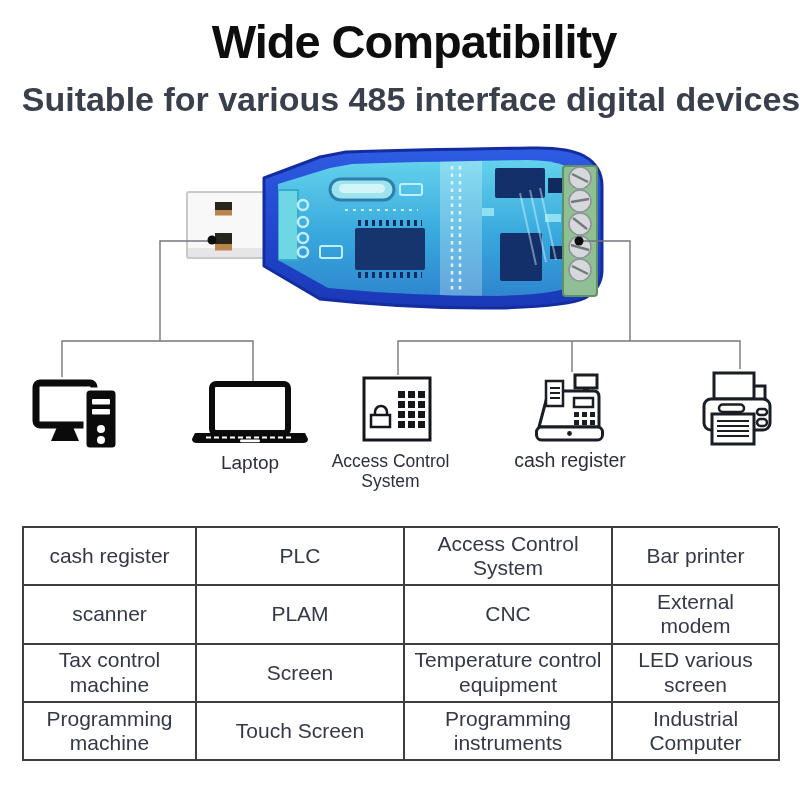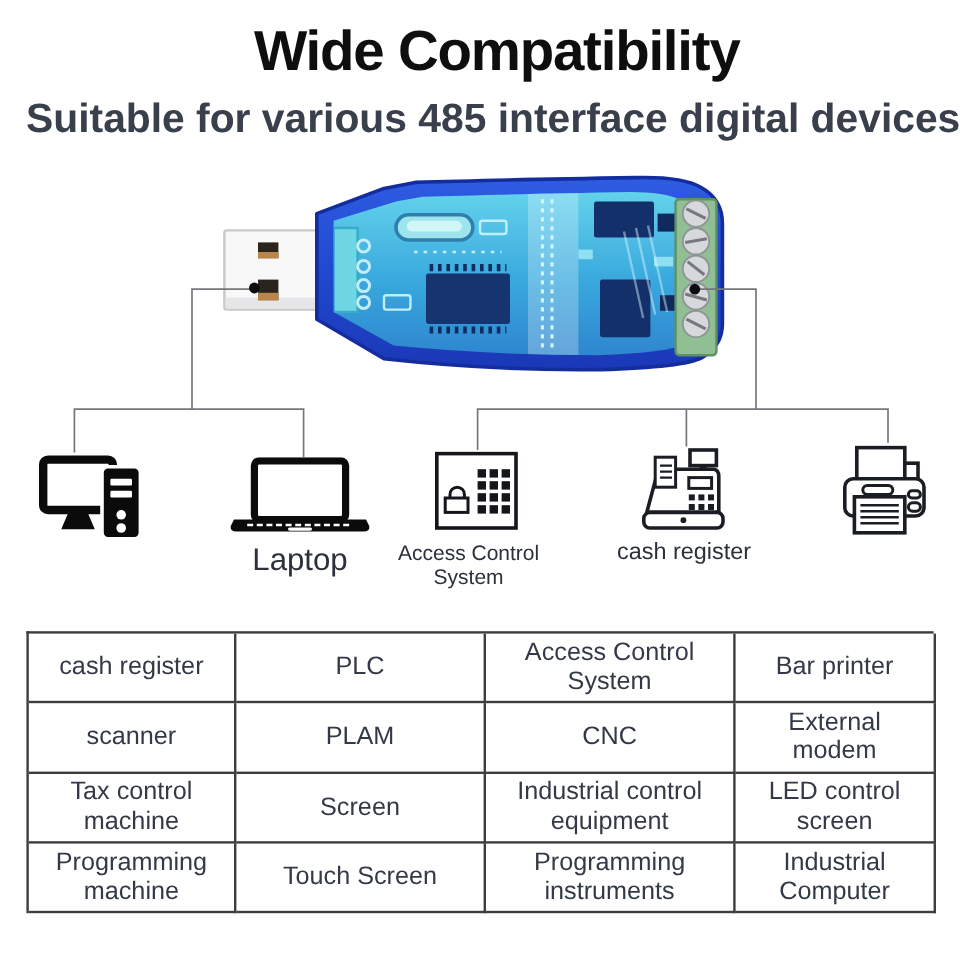--- a/index.html
+++ b/index.html
@@ -15,21 +15,21 @@
     position:absolute;left:11px;top:80px;width:800px;text-align:center;
     font-size:34px;font-weight:700;color:#39404c;margin:0;
   }
   .device-svg{position:absolute;left:150px;top:138px;width:470px;height:180px;z-index:1;}
   .lines-svg{position:absolute;left:0;top:0;width:800px;height:800px;z-index:3;pointer-events:none;}
   .icon{position:absolute;z-index:2;}
   .dev-label{
     position:absolute;z-index:2;text-align:center;color:#2b303a;line-height:1.12;
   }
   .lbl-pc{left:25px;top:452px;width:100px;font-size:27px;}
-  .lbl-laptop{left:190px;top:452px;width:120px;font-size:26px;}
+  .lbl-laptop{left:190px;top:452px;width:120px;font-size:19px;}
   .lbl-access{left:328px;top:452px;width:125px;font-size:17.5px;}
   .lbl-cash{left:500px;top:450px;width:140px;font-size:19.5px;}
   .lbl-printer{left:688px;top:452px;width:100px;font-size:24px;}
   .compat-table{
     position:absolute;left:22px;top:526px;width:756px;height:235px;z-index:2;
     display:grid;grid-template-columns:173px 208px 208px 167px;grid-template-rows:repeat(4,1fr);
     border-top:2px solid #3e3e3e;border-left:2px solid #3e3e3e;box-sizing:border-box;
   }
   .t-row{display:contents;}
   .t-cell{
@@ -242,24 +242,24 @@
         </div>
     </div>
     <div class="t-row">
       <div class="t-cell w1">
           <span>Tax control machine</span>
         </div>
       <div class="t-cell w2">
           <span>Screen</span>
         </div>
       <div class="t-cell w3">
-          <span>Industrial control equipment</span>
-        </div>
-      <div class="t-cell w4">
-          <span>LED control screen</span>
+          <span>Temperature control equipment</span>
+        </div>
+      <div class="t-cell w4">
+          <span>LED various screen</span>
         </div>
     </div>
     <div class="t-row">
       <div class="t-cell w1">
           <span>Programming machine</span>
         </div>
       <div class="t-cell w2">
           <span>Touch Screen</span>
         </div>
       <div class="t-cell w3">

